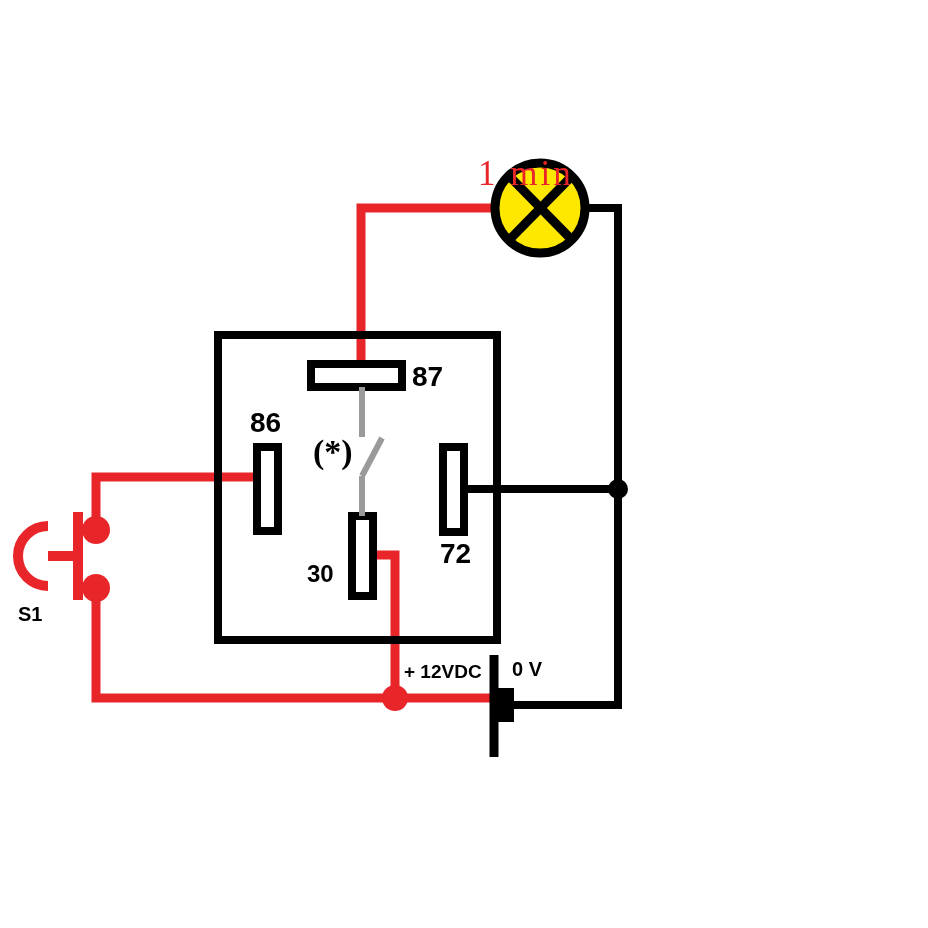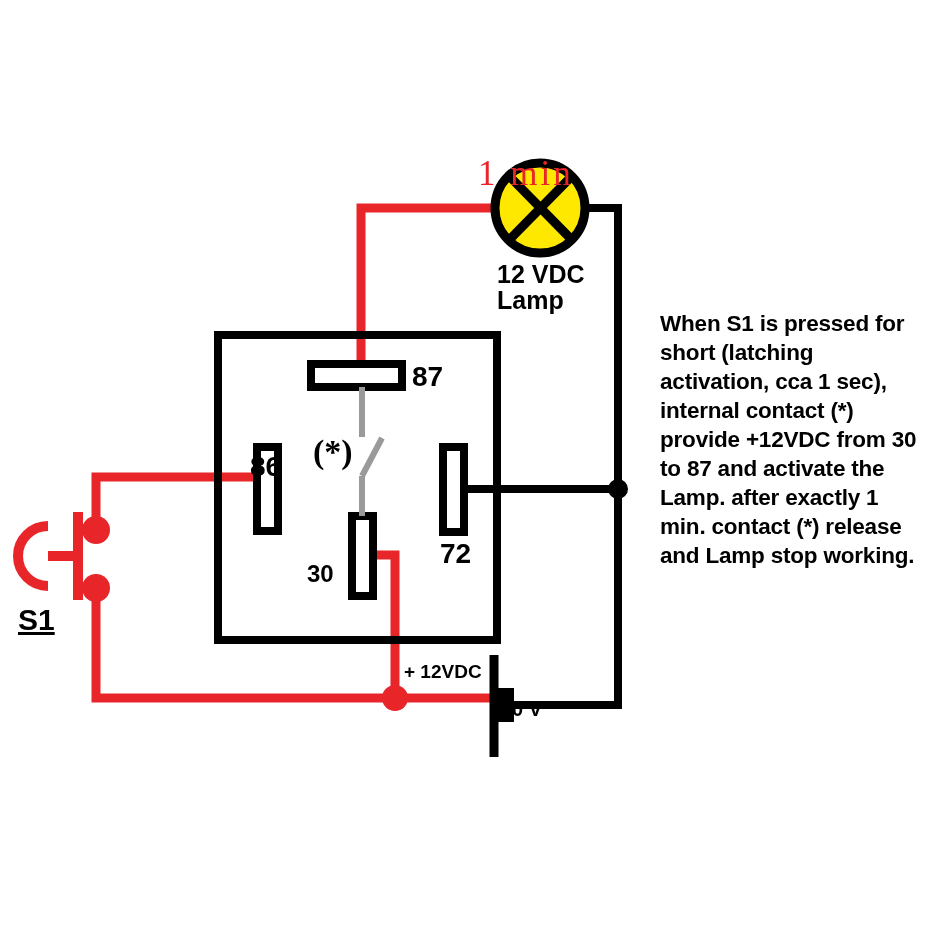--- a/index.html
+++ b/index.html
@@ -39,33 +39,33 @@
     color: #e8262a;
     letter-spacing: 3px;
     margin-top: 40px;
   }
   #lamp-label {
     left: 497px;
     top: 261px;
     font-size: 25px;
   }
   #term-87-label { left: 412px; top: 362px; font-size: 28px; text-align: center; }
-  #term-86-label { left: 250px; top: 408px; font-size: 28px; margin-top: 44px; }
+  #term-86-label { left: 250px; top: 408px; font-size: 28px; }
   #term-85-label { left: 440px; top: 539px; font-size: 28px; }
   #term-30-label { left: 307px; top: 561px; font-size: 24px; }
   #contact-star-label {
     left: 313px;
     top: 434px;
     font-family: "Liberation Serif", serif;
     font-weight: bold;
     font-size: 34px;
   }
-  #s1-label { left: 18px; top: 604px; font-size: 30px; text-decoration: underline; }
+  #s1-label { left: 18px; top: 604px; font-size: 20px; }
   #vplus-label { left: 404px; top: 662px; font-size: 19px; }
-  #vzero-label { left: 512px; top: 659px; font-size: 20px; margin-top: 40px; }
+  #vzero-label { left: 512px; top: 659px; font-size: 20px; }
   #description-text {
     position: absolute;
     left: 660px;
     top: 309px;
     width: 262px;
     font-size: 22.5px;
     font-weight: bold;
     color: #000000;
     line-height: 1.29;
     letter-spacing: -0.2px;
@@ -134,34 +134,31 @@
 
     <g>
       <line x1="494" y1="655" x2="494" y2="757" stroke="#000000" stroke-width="9"></line>
       <line x1="505" y1="688" x2="505" y2="722" stroke="#000000" stroke-width="18"></line>
     </g>
 
   </svg>
 
   <div class="lbl" id="timer-label">1 min</div>
 
-  <div class="lbl" id="lamp-label">12 VDC
-Lamp</div>
 
   <div class="lbl" id="term-87-label">87</div>
 
   <div class="lbl" id="term-86-label">86</div>
 
   <div class="lbl" id="term-85-label">72</div>
 
   <div class="lbl" id="term-30-label">30</div>
 
   <div class="lbl" id="contact-star-label">(*)</div>
 
   <div class="lbl" id="s1-label">S1</div>
 
   <div class="lbl" id="vplus-label">+ 12VDC</div>
 
   <div class="lbl" id="vzero-label">0 V</div>
 
-  <div id="description-text">When S1 is pressed for short (latching activation, cca 1 sec), internal contact (*) provide +12VDC from 30 to 87 and activate the Lamp. after exactly 1 min. contact (*) release and Lamp stop working.</div>
 
 </div>
 
 </body></html>

